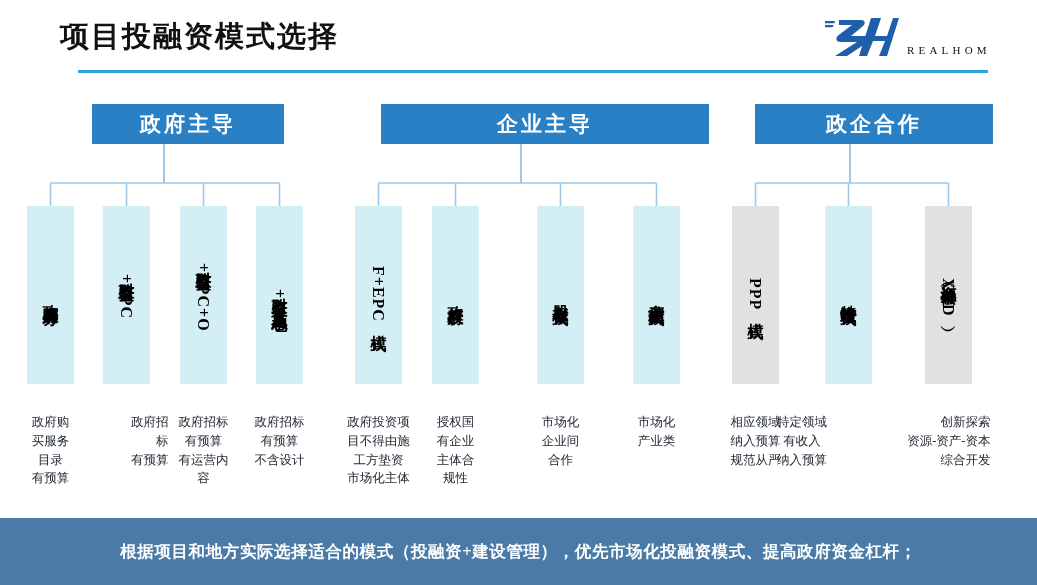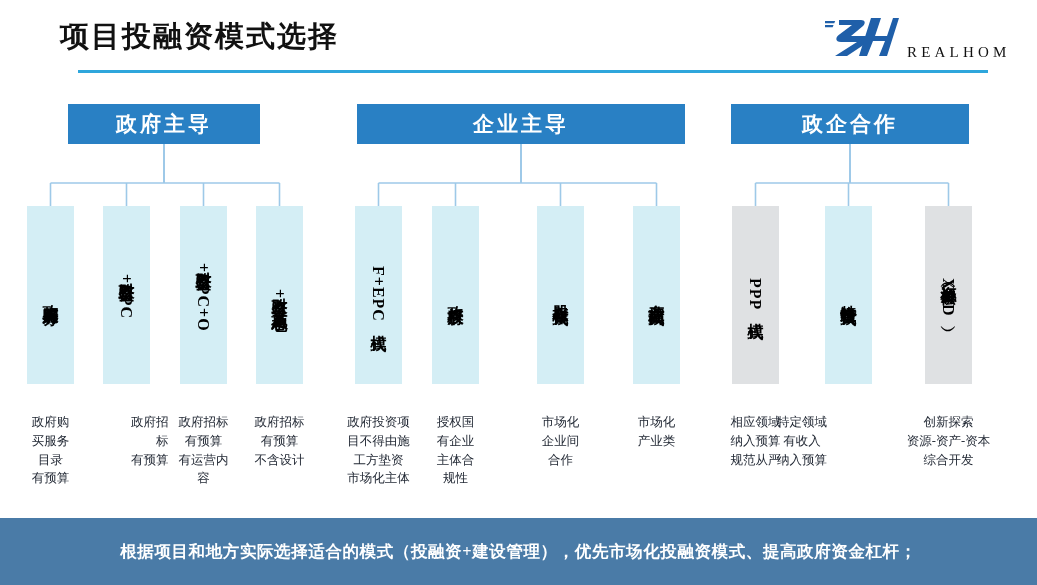--- a/index.html
+++ b/index.html
@@ -61,21 +61,21 @@
     font-size: 25px;
     font-weight: bold;
     letter-spacing: 7px;
     color: #111111;
     white-space: nowrap;
   }
   #brand-en {
     position: absolute;
     left: 82px;
     top: 34px;
-    font-size: 15px;
+    font-size: 11px;
     letter-spacing: 4.2px;
     color: #111111;
     white-space: nowrap;
     font-family: "Liberation Serif", "DejaVu Serif", serif;
   }
 
   
   #diagram {
     position: absolute;
     left: 0; top: 78px;
@@ -94,20 +94,21 @@
     height: 40px;
     background: #2980C4;
     color: #ffffff;
     font-size: 21px;
     font-weight: bold;
     letter-spacing: 3px;
     display: flex;
     align-items: center;
     justify-content: center;
     box-sizing: border-box;
+    margin-left: 24px;
   }
 
   .mode-box {
     position: absolute;
     top: 128px;
     width: 47px;
     height: 178px;
     box-sizing: border-box;
     display: flex;
     align-items: center;
@@ -281,21 +282,21 @@
 规范从严</div>
       <div class="mode-box blue" style="left: 825px;">
         <span class="mode-label">特许经营模式</span>
       </div>
       <div class="mode-note" style="left: 760px;">特定领域
 有收入
 纳入预算</div>
       <div class="mode-box gray" style="left: 925px;">
         <span class="mode-label rotated">资源补偿（XOD）</span>
       </div>
-      <div class="mode-note" style="left: 906.5px;">创新探索
+      <div class="mode-note" style="left: 906.5px; text-align: right;">创新探索
 资源-资产-资本
 综合开发</div>
     </div>
 </div>
 
 <div id="footer-banner">
   <div class="footer-line">根据项目和地方实际选择适合的模式（投融资+建设管理），优先市场化投融资模式、提高政府资金杠杆；</div>
 </div>
 
 </body></html>

